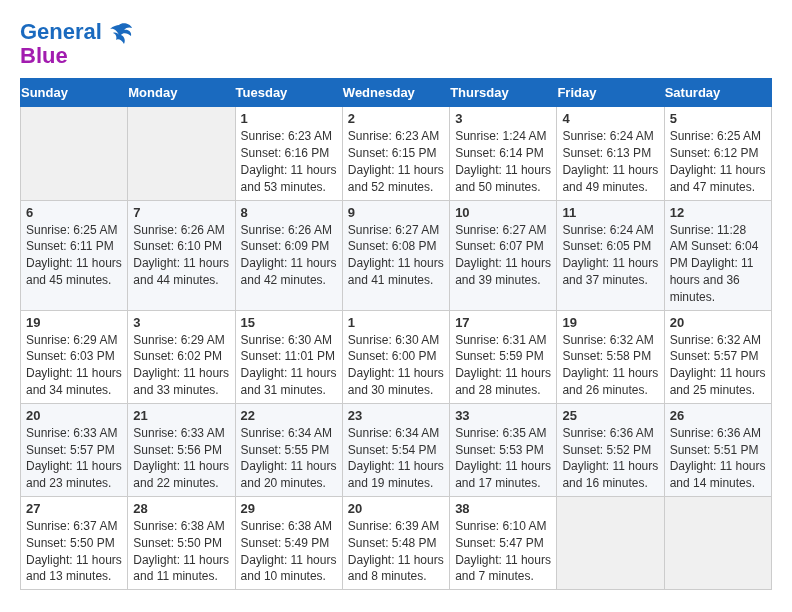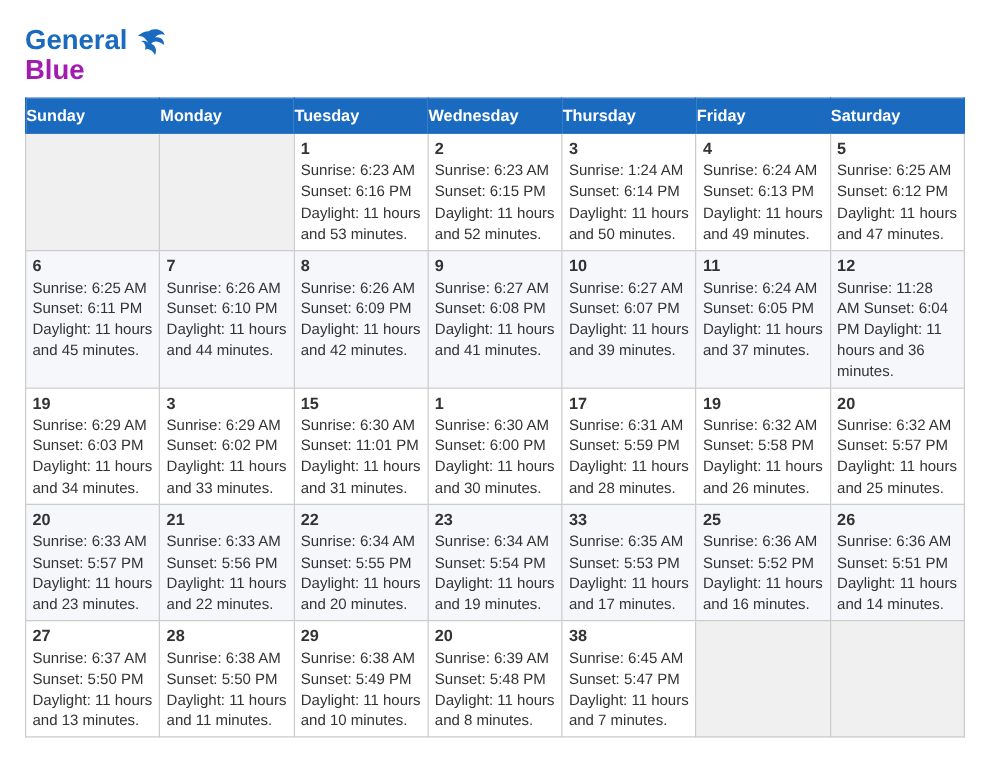--- a/index.html
+++ b/index.html
@@ -309,21 +309,21 @@
 Daylight: 11 hours and 10 minutes.</div>
         </td>
         <td>
           <span class="day-number">20</span>
           <div class="day-info">Sunrise: 6:39 AM
 Sunset: 5:48 PM
 Daylight: 11 hours and 8 minutes.</div>
         </td>
         <td>
           <span class="day-number">38</span>
-          <div class="day-info">Sunrise: 6:45 AM
+          <div class="day-info">Sunrise: 6:10 AM
 Sunset: 5:47 PM
 Daylight: 11 hours and 7 minutes.</div>
         </td>
         <td class="empty-cell"></td>
         <td class="empty-cell"></td>
       </tr>
     </tbody>
 </table>
 
 </body></html>

